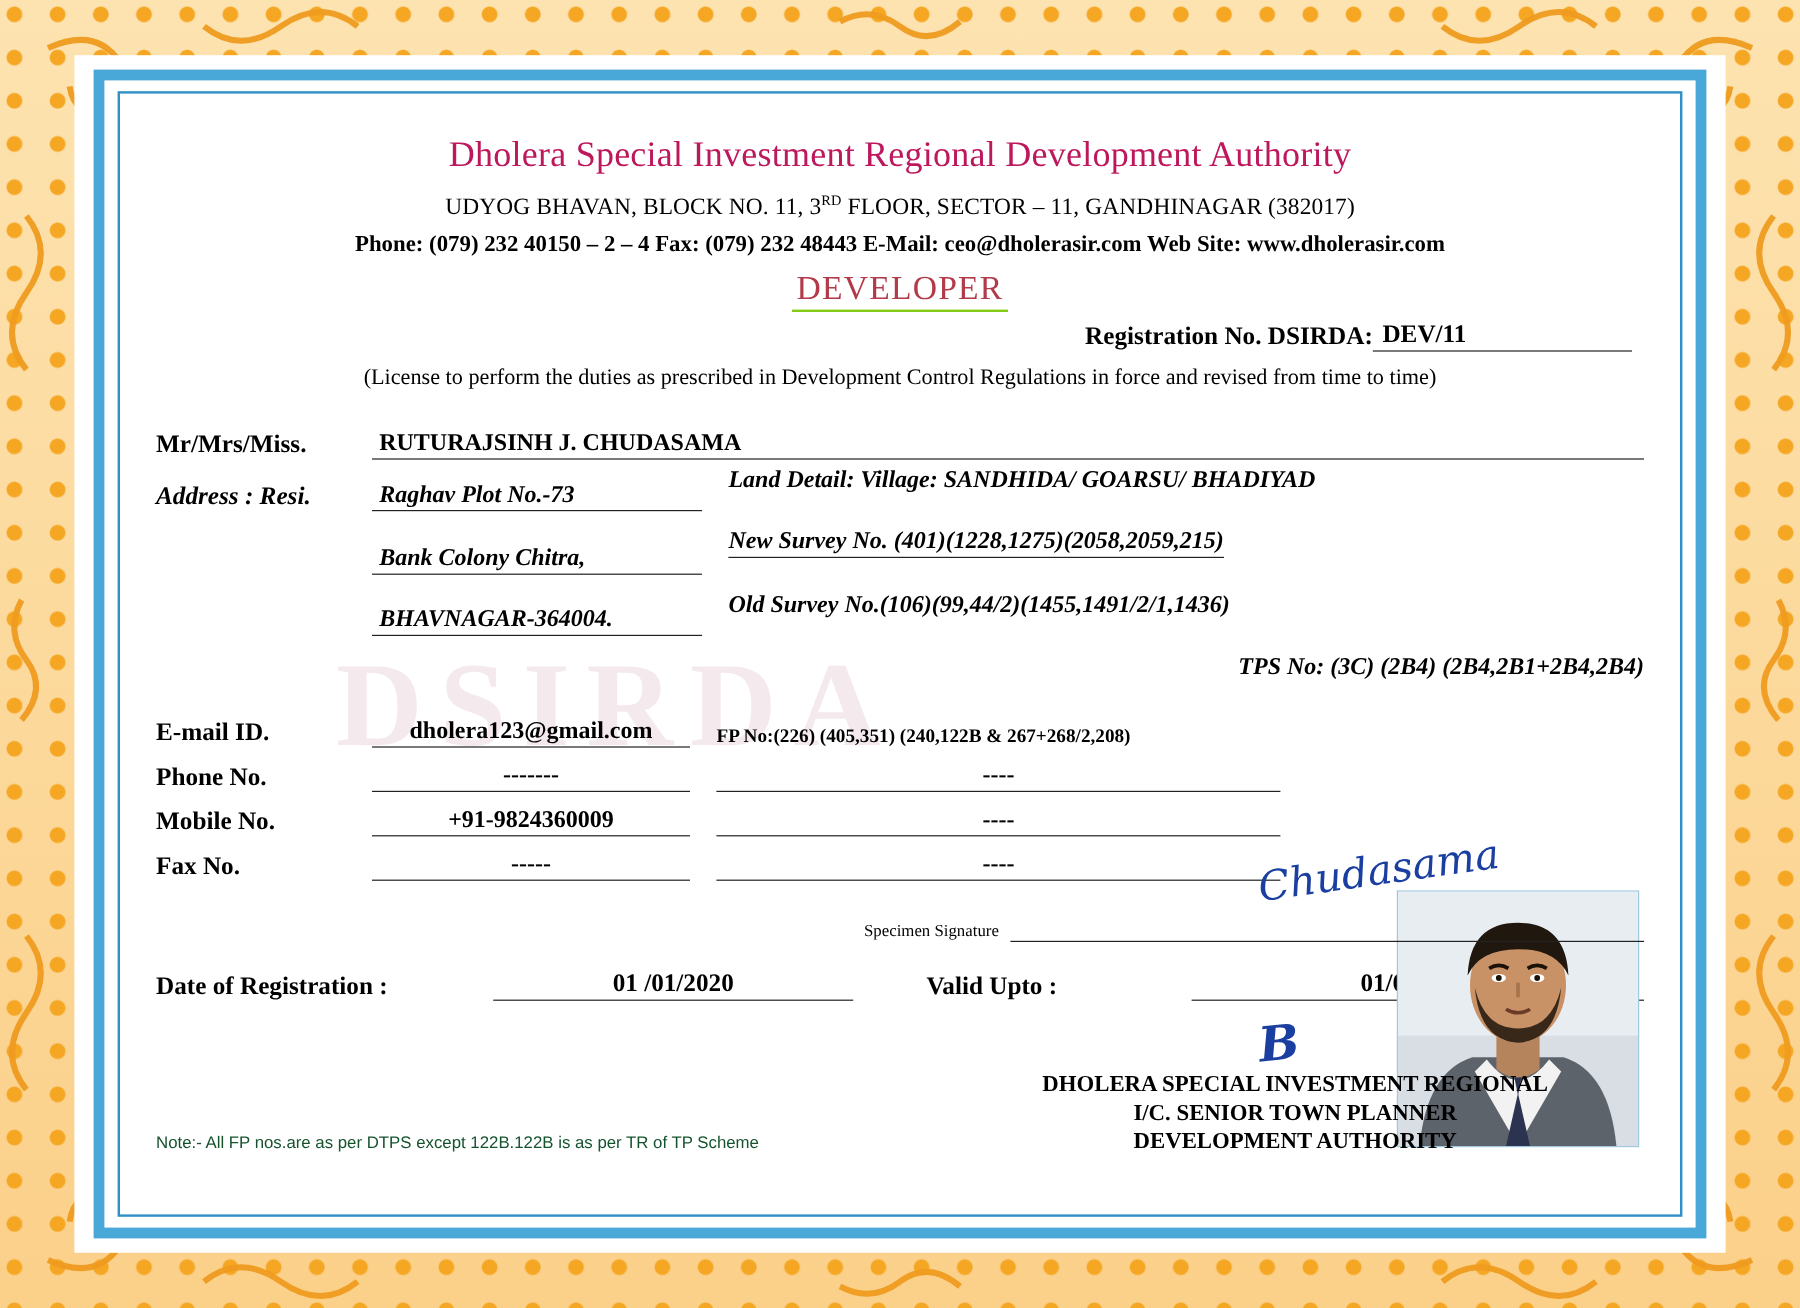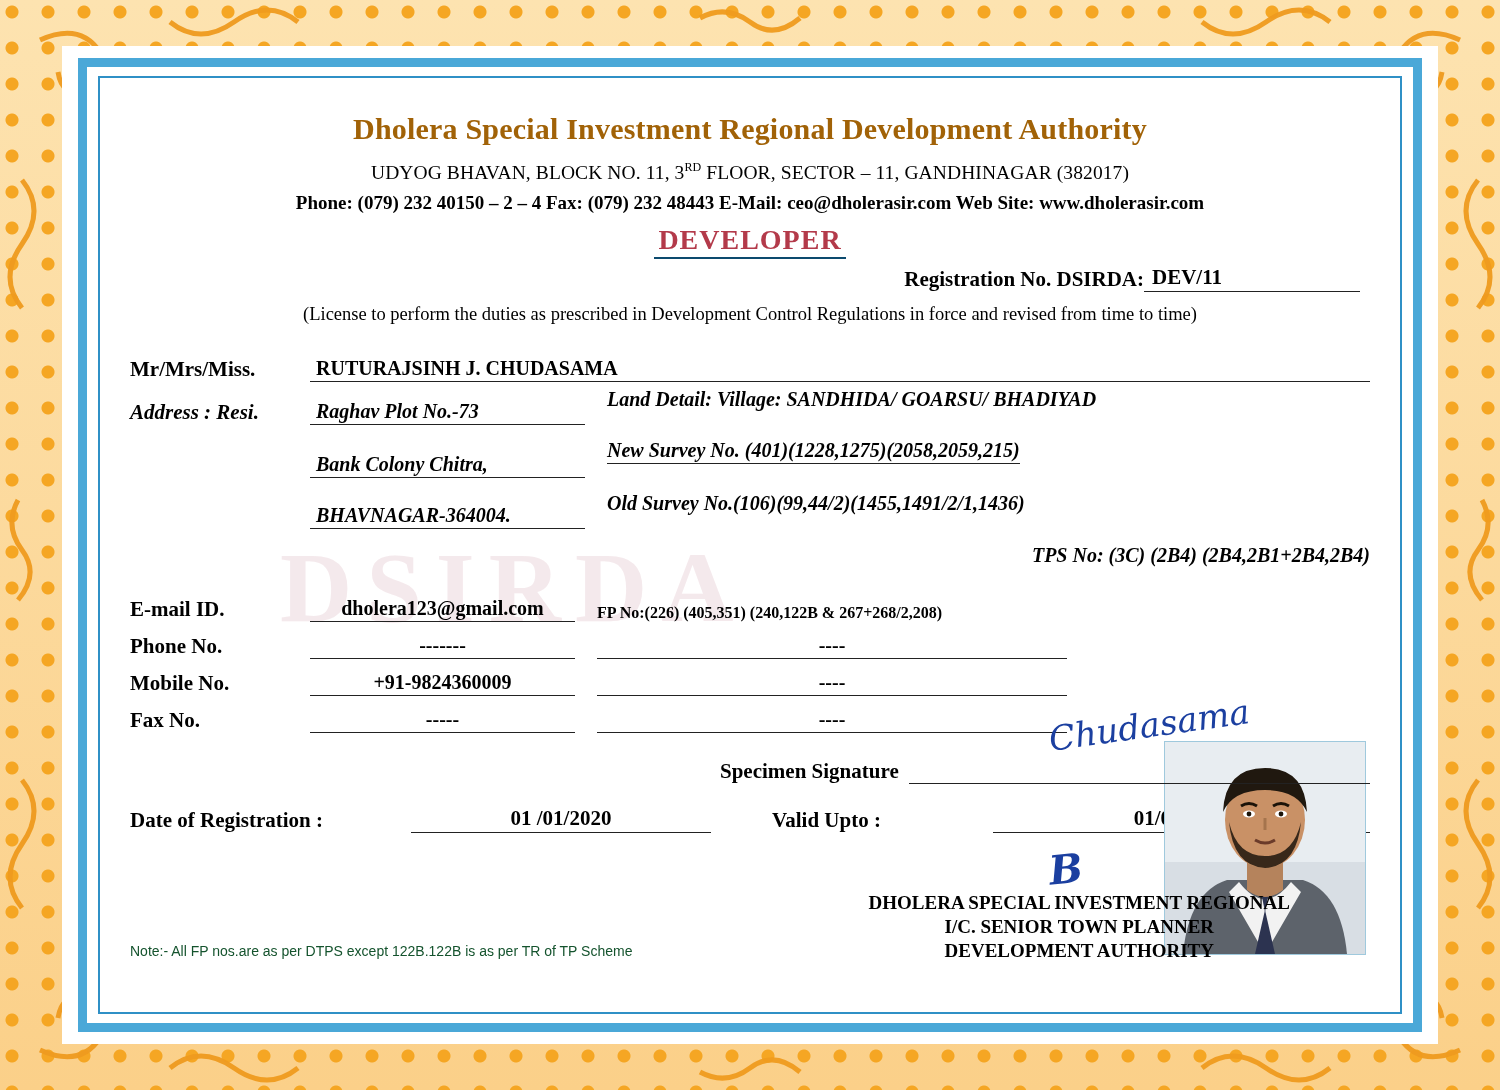--- a/index.html
+++ b/index.html
@@ -70,23 +70,23 @@
     font-weight: bold;
     color: #f1e2e6;
     opacity: 0.75;
     user-select: none;
     pointer-events: none;
     font-family: "Liberation Serif", serif;
   }
   
   .org-title {
     text-align: center;
-    color: #a16207;
+    color: #be185d;
     font-size: 30px;
-    font-weight: bold;
+    font-weight: normal;
     letter-spacing: 0.2px;
   }
   .org-address {
     text-align: center;
     font-size: 19.5px;
     margin-top: 14px;
     letter-spacing: 0.1px;
   }
   .org-address sup { font-size: 12px; }
   .org-contact {
@@ -95,24 +95,24 @@
     font-weight: bold;
     margin-top: 8px;
   }
   .doc-type {
     text-align: center;
     margin-top: 10px;
   }
   .doc-type span {
     display: inline-block;
     color: #b33a4a;
-    font-weight: bold;
+    font-weight: normal;
     font-size: 28px;
     letter-spacing: 1px;
-    border-bottom: 2px solid #0c4a6e;
+    border-bottom: 2px solid #84cc16;
     padding: 0 4px 1px 4px;
   }
   .reg-row {
     margin-top: 6px;
     display: flex;
     justify-content: flex-end;
     align-items: flex-end;
     padding-right: 10px;
   }
   .reg-label {
@@ -231,21 +231,21 @@
   }
   .photo svg { display: block; }
   
   .sig-row {
     display: flex;
     align-items: flex-end;
     margin-top: 26px;
     padding-left: 590px;
     position: relative;
   }
-  .sig-row .lbl { font-size: 21px; font-weight: bold; white-space: nowrap; }
+  .sig-row .lbl { font-size: 14px; font-weight: normal; white-space: nowrap; }
   .sig-row .line {
     flex: 1;
     border-bottom: 1.5px solid #222;
     margin-left: 10px;
     height: 24px;
   }
   .sig-mark {
     position: absolute;
     right: 120px;
     top: -54px;

